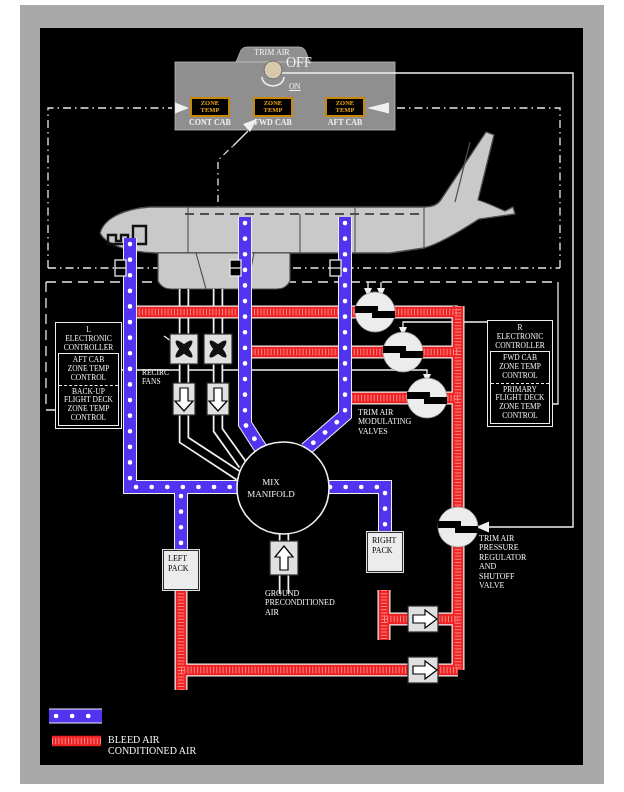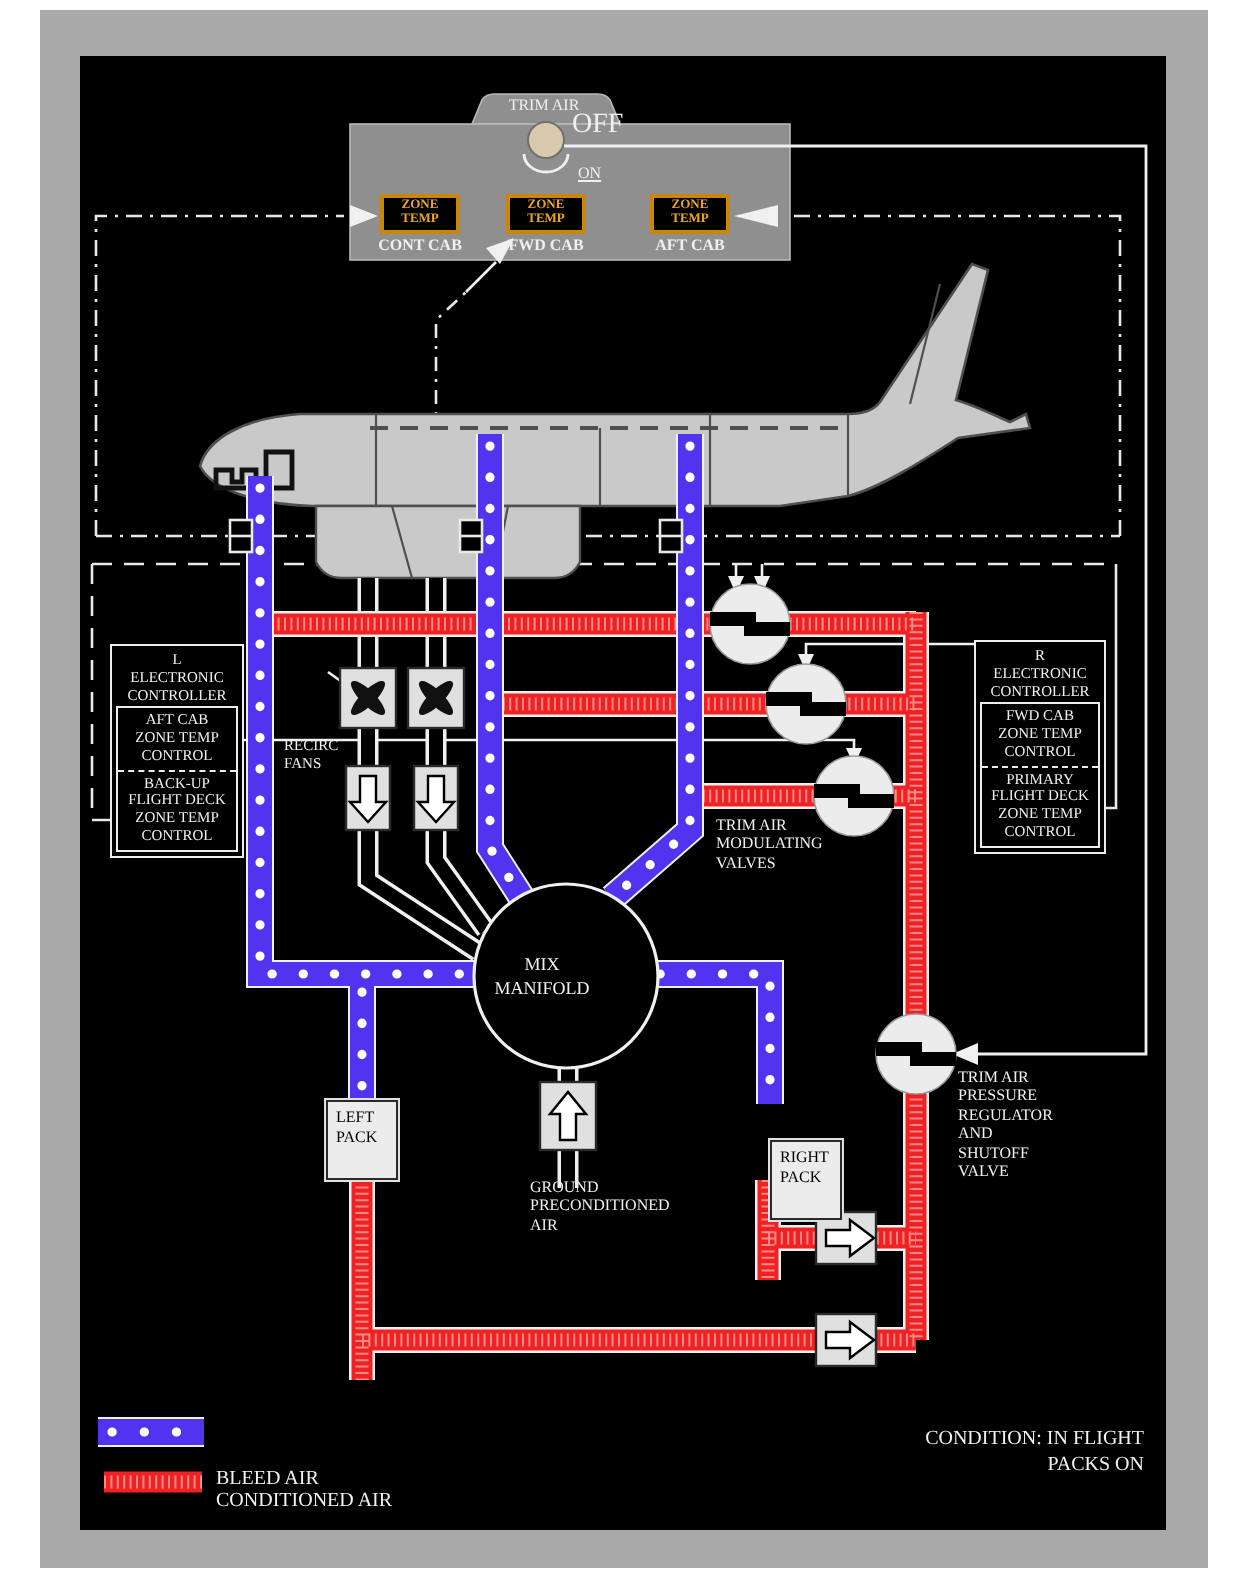--- a/index.html
+++ b/index.html
@@ -250,36 +250,34 @@
   </div>
 
   <div class="lbl" style="left:142px;top:321px;font-size:7.5px;margin-top:48px;">RECIRC
 FANS</div>
 
   <div class="lbl c" style="left:231px;top:476px;width:80px;font-size:9px;line-height:1.35;">MIX
 MANIFOLD</div>
 
   <div class="pack" style="left:163px;top:550px;">LEFT
 PACK</div>
-  <div class="pack" style="left:367px;top:570px;margin-left:18px;">RIGHT
+  <div class="pack" style="left:367px;top:532px;">RIGHT
 PACK</div>
 
   <div class="lbl" style="left:265px;top:589px;font-size:8px;">GROUND
 PRECONDITIONED
 AIR</div>
 
   <div class="lbl" style="left:358px;top:408px;font-size:8px;">TRIM AIR
 MODULATING
 VALVES</div>
 
   <div class="lbl" style="left:479px;top:534px;font-size:8px;">TRIM AIR
 PRESSURE
 REGULATOR
 AND
 SHUTOFF
 VALVE</div>
 
   <div class="lbl" style="left:108px;top:709px;font-size:10px;margin-top:36px;">CONDITIONED AIR</div>
   <div class="lbl" style="left:108px;top:734px;font-size:10px;text-align:right;">BLEED AIR</div>
 
-  <div class="lbl" style="left:412px;top:713px;width:160px;text-align:right;font-size:10px;line-height:1.3;">CONDITION: IN FLIGHT
-PACKS ON</div>
 </div>
 
 </body></html>

